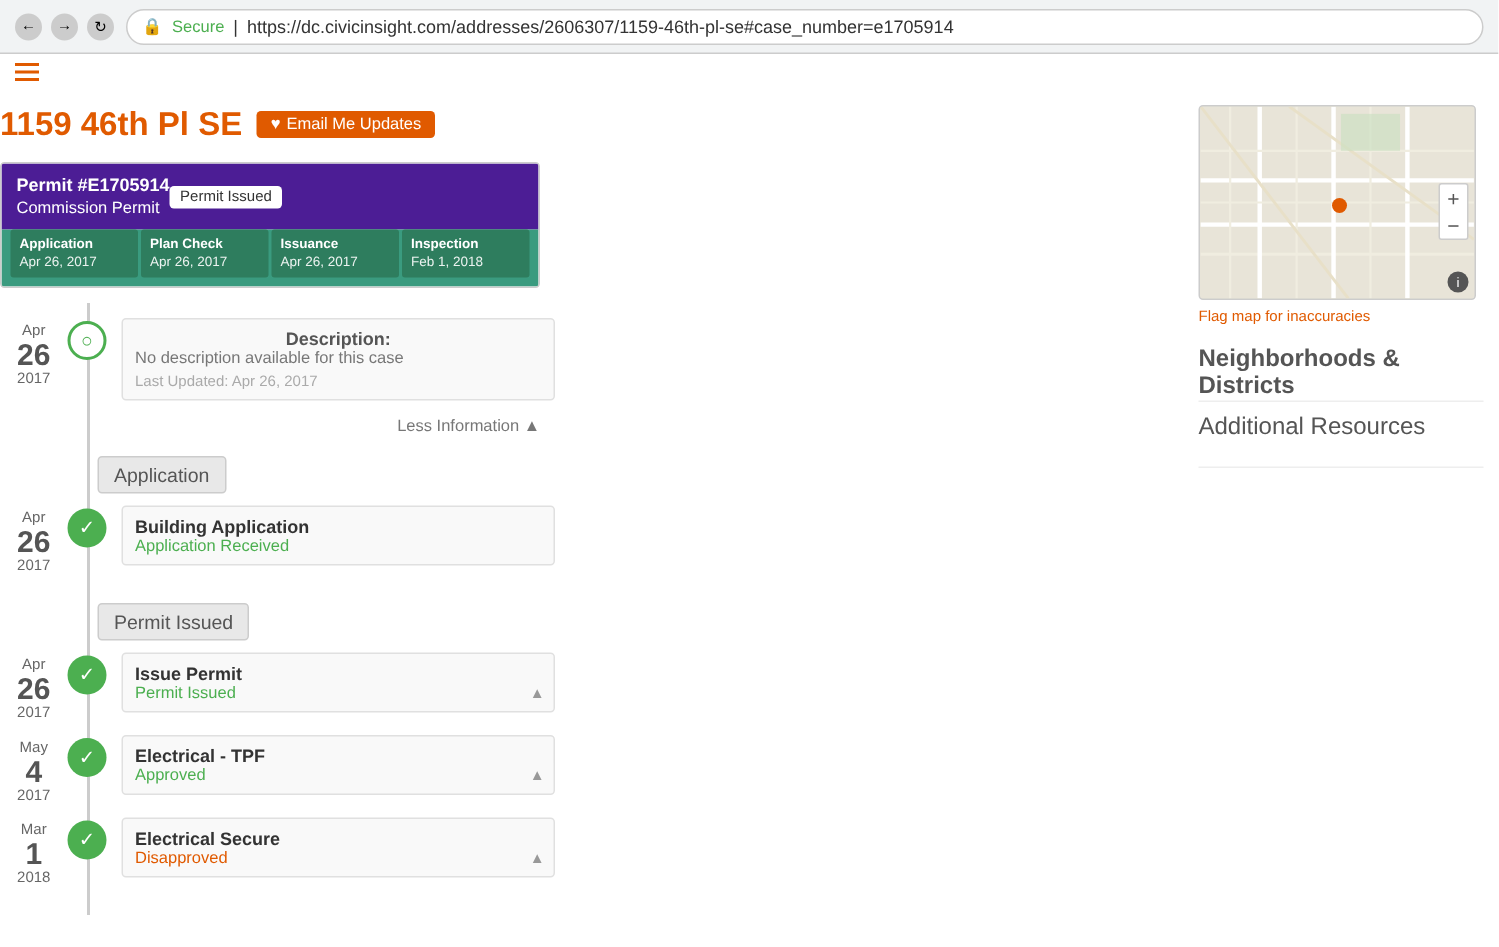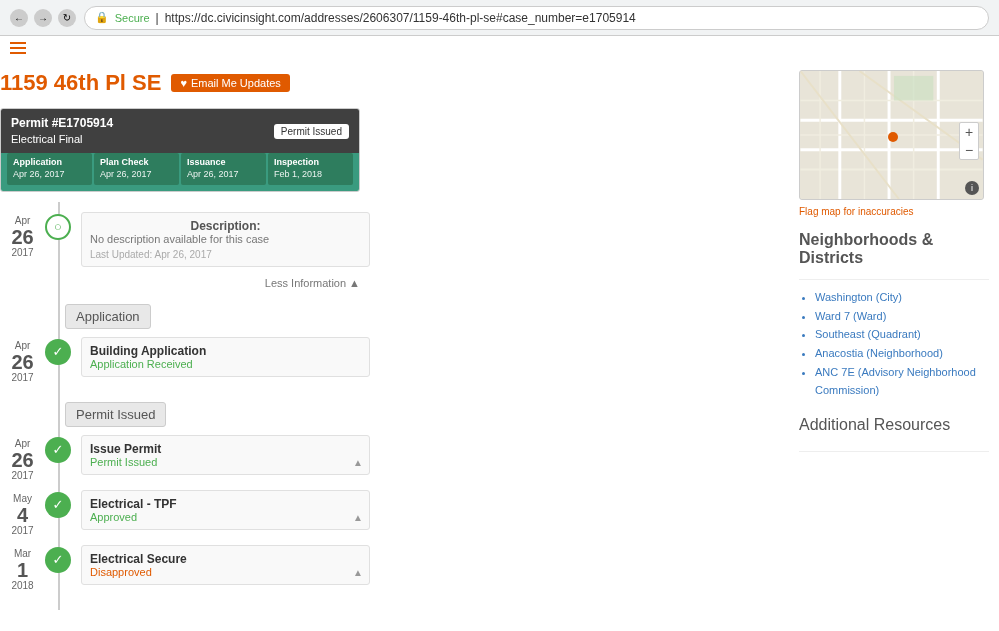--- a/index.html
+++ b/index.html
@@ -72,25 +72,24 @@
 
     
     .permit-card {
       border: 1px solid #ccc;
       border-radius: 3px;
       margin-bottom: 10px;
       overflow: hidden;
       width: 360px;
     }
     .permit-header {
-      background: #404040;
+      background: #4c1d95;
       color: white;
       padding: 6px 10px;
       display: flex;
-      justify-content: space-between;
       align-items: center;
     }
     .permit-header-left { font-size: 12px; line-height: 1.4; }
     .permit-number { font-weight: bold; }
     .permit-type { font-size: 11px; }
     .permit-issued-badge {
       background: white;
       color: #333;
       border-radius: 3px;
       padding: 2px 7px;
@@ -291,21 +290,21 @@
       display: block;
       margin-bottom: 14px;
     }
 
     .sidebar-section-title {
       font-size: 16px;
       font-weight: bold;
       color: #555;
       margin-bottom: 8px;
       border-bottom: 1px solid #eee;
-      padding-bottom: 12px;
+      padding-bottom: 0;
     }
     .neighborhoods-list {
       list-style: disc;
       padding-left: 16px;
       font-size: 11px;
       color: #555;
       margin-bottom: 16px;
       line-height: 1.7;
     }
     .neighborhoods-list li { color: #3a7abf; cursor: pointer; }
@@ -371,21 +370,21 @@
       <button class="email-btn">
         <span>♥</span>
         <span>Email Me Updates</span>
       </button>
     </div>
 
     <div class="permit-card">
       <div class="permit-header">
         <div class="permit-header-left">
           <div class="permit-number">Permit #E1705914</div>
-          <div class="permit-type">Electrical Final</div>
+          <div class="permit-type">Commission Permit</div>
         </div>
         <div class="permit-issued-badge">Permit Issued</div>
       </div>
 
       <div class="progress-steps">
         <div class="step active">
           <div class="step-name">Application</div>
           <div class="step-date">Apr 26, 2017</div>
         </div>
         <div class="step active">
@@ -527,23 +526,16 @@
       <div class="map-zoom">
         <button class="zoom-btn">+</button>
         <button class="zoom-btn">−</button>
       </div>
       <div class="map-info">i</div>
     </div>
 
     <a class="flag-link">Flag map for inaccuracies</a>
 
     <div class="sidebar-section-title">Neighborhoods &amp; Districts</div>
-    <ul class="neighborhoods-list">
-      <li>Washington (City)</li>
-      <li>Ward 7 (Ward)</li>
-      <li>Southeast (Quadrant)</li>
-      <li>Anacostia (Neighborhood)</li>
-      <li>ANC 7E (Advisory Neighborhood Commission)</li>
-    </ul>
 
     <div class="additional-resources-title">Additional Resources</div>
   </div>
 </div>
 
 </body></html>

